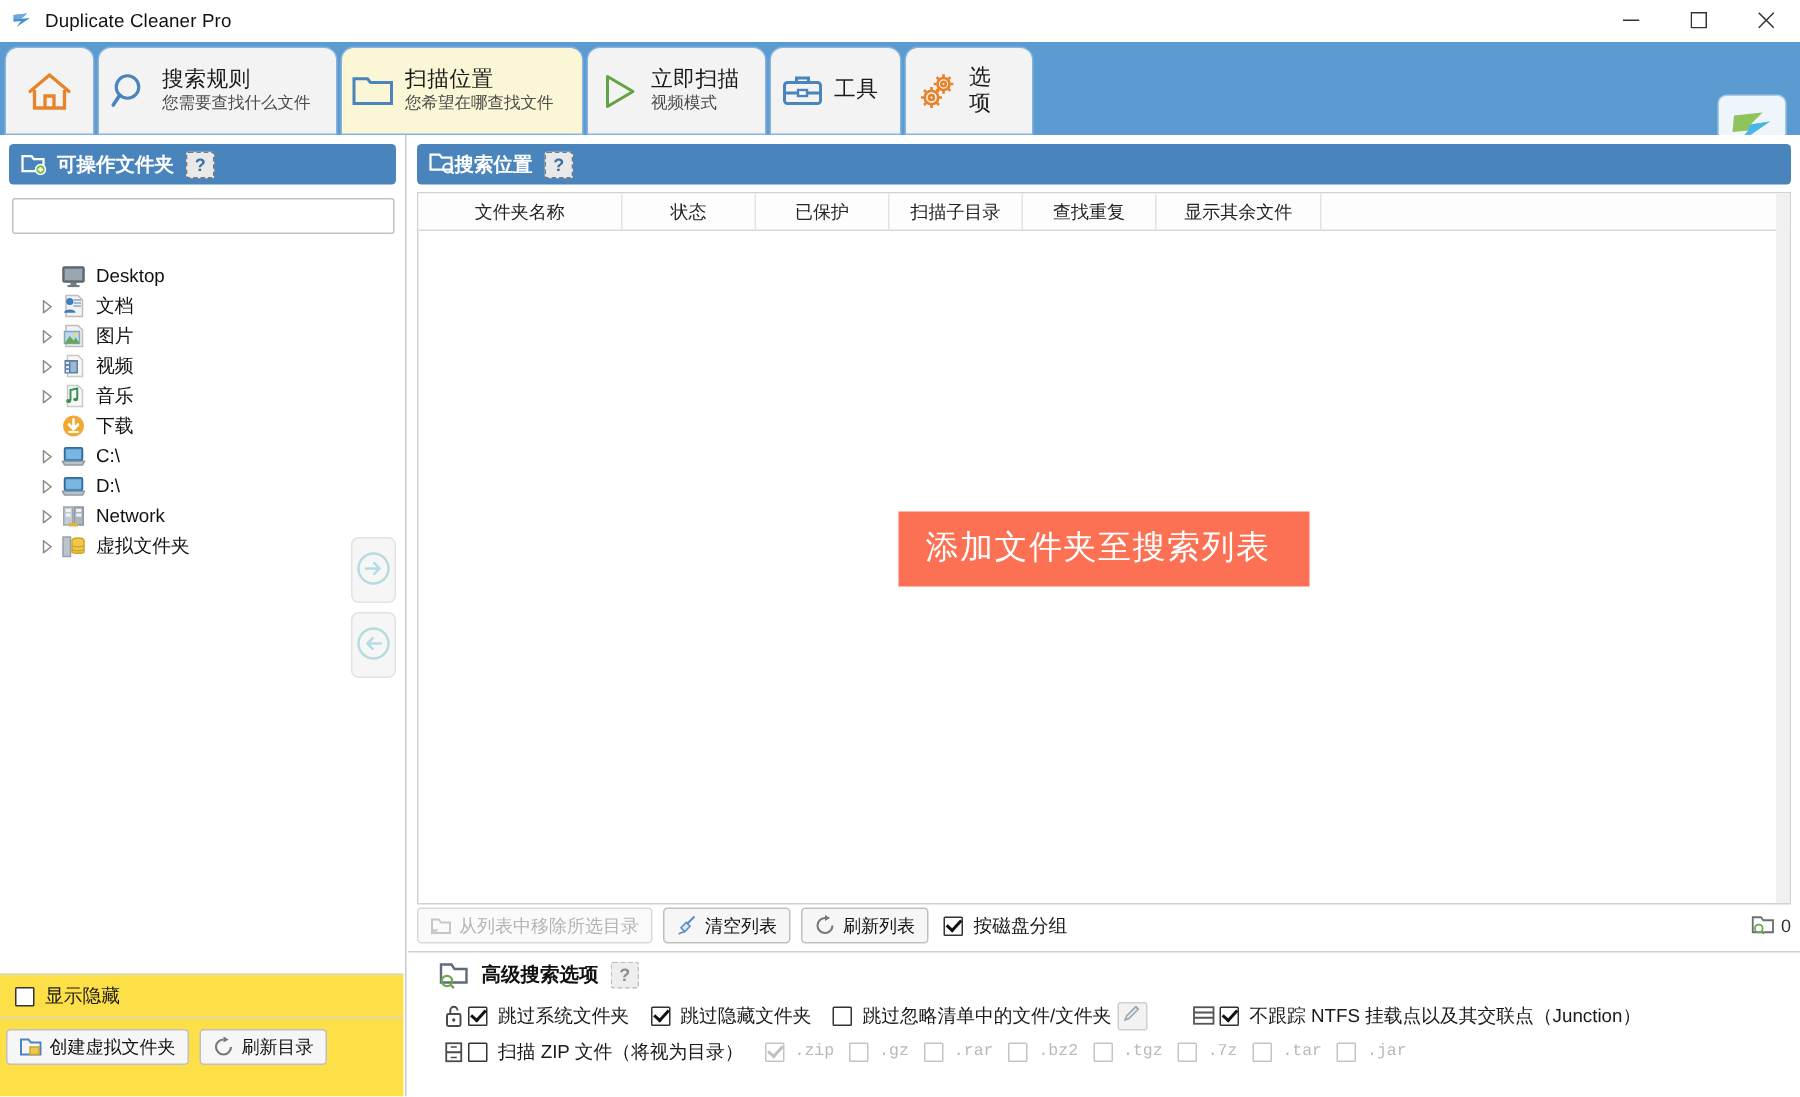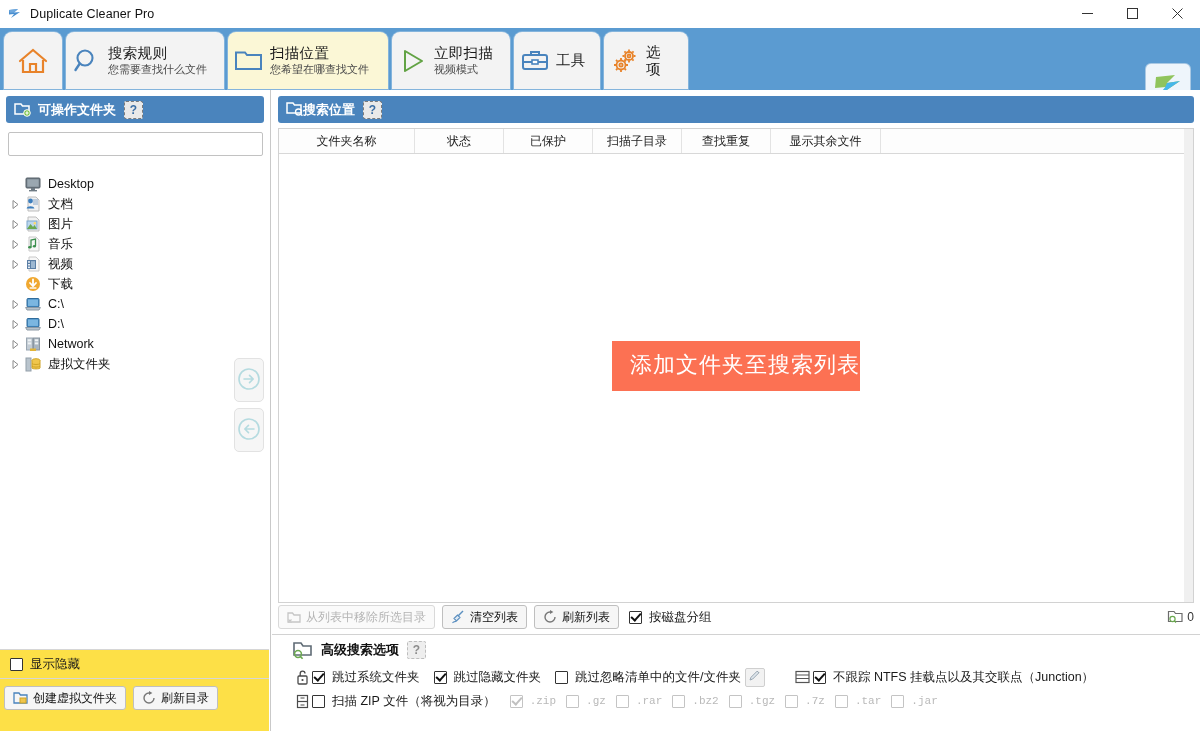--- a/index.html
+++ b/index.html
@@ -72,21 +72,21 @@
     display:flex; align-items:center; justify-content:center; border-radius:2px;
   }
   .filter-box {
     margin:9px 8px 0 8px; height:24px; background:#fff;
     border:1px solid #c2c2c2; border-radius:2px;
   }
   .tree {
     position:absolute; left:0; top:80px; right:1px; bottom:82px;
     overflow:hidden; padding-top:4px; background:#fff;
   }
-  .tree-row { display:flex; align-items:center; height:20px; padding-left:9px; }
+  .tree-row { display:flex; align-items:center; height:20px; padding-left:25px; }
   .tw {
     width:13px; height:13px; flex:0 0 auto; display:flex; align-items:center; justify-content:center;
     margin-right:1px;
   }
   .tw.empty { visibility:hidden; }
   .ti { width:20px; height:18px; flex:0 0 auto; display:flex; align-items:center; justify-content:center; margin-right:5px;}
   .tl { font-size:12.5px; color:#111; }
   .mv-btn {
     position:absolute; width:30px; height:44px; background:#f6f6f6;
     border:1px solid #e2e2e2; border-radius:5px;
@@ -134,21 +134,21 @@
   .col {
     display:flex; align-items:center; justify-content:center;
     font-size:12px; color:#222; border-right:1px solid #e3e3e3; height:100%;
   }
   .col:last-child { border-right:none; flex:1; }
   .empty-msg {
     position:absolute; left:0; right:0; top:0; bottom:0;
     display:flex; align-items:center; justify-content:center;
   }
   .empty-msg span {
-    background:#fc7153; color:#fff; font-size:22px; padding:9px 0 11px 18px;
+    background:#fc7153; color:#fff; font-size:22px; padding:9px 26px 11px 18px;
     letter-spacing:1px;
   }
 
   .toolbar2 {
     position:absolute; left:6px; right:6px; bottom:100px; height:28px;
     display:flex; align-items:center;
   }
   .count-box { margin-left:auto; display:flex; align-items:center; font-size:12px; color:#333; }
 
   .adv {
@@ -360,45 +360,45 @@
 
       <div class="tree-row">
         <span class="tw">
           <svg width="7" height="9" viewBox="0 0 7 9">
               <path d="M1 0.5 L6 4.5 L1 8.5 Z" fill="none" stroke="#8a8a8a"></path>
             </svg>
         </span>
         <span class="ti">
           <svg width="16" height="16" viewBox="0 0 16 16">
             <path d="M4 1 L11 1 L14 4 L14 15 L4 15 Z" fill="#f7f7f7" stroke="#c9c9c9"></path>
-            <path d="M6 11 L6 4 L10.5 3 L10.5 10" fill="none" stroke="#3c8f4e" stroke-width="1.3"></path>
-            <ellipse cx="4.8" cy="11.3" rx="1.7" ry="1.3" fill="#3c8f4e"></ellipse>
-            <ellipse cx="9.4" cy="10.3" rx="1.6" ry="1.2" fill="#3c8f4e"></ellipse>
-          </svg>
-        </span>
-        <span class="tl">音乐</span>
-      </div>
-
-      <div class="tree-row">
-        <span class="tw">
-          <svg width="7" height="9" viewBox="0 0 7 9">
-              <path d="M1 0.5 L6 4.5 L1 8.5 Z" fill="none" stroke="#8a8a8a"></path>
-            </svg>
-        </span>
-        <span class="ti">
-          <svg width="16" height="16" viewBox="0 0 16 16">
-            <path d="M4 1 L11 1 L14 4 L14 15 L4 15 Z" fill="#f7f7f7" stroke="#c9c9c9"></path>
             <rect x="2" y="4" width="9" height="9" fill="#5b7fa6"></rect>
             <rect x="3" y="5.2" width="2" height="1.5" fill="#e8eef5"></rect>
             <rect x="3" y="8" width="2" height="1.5" fill="#e8eef5"></rect>
             <rect x="3" y="10.6" width="2" height="1.5" fill="#e8eef5"></rect>
             <rect x="6" y="5.2" width="4" height="6.8" fill="#9db8d2"></rect>
           </svg>
         </span>
         <span class="tl">视频</span>
+      </div>
+
+      <div class="tree-row">
+        <span class="tw">
+          <svg width="7" height="9" viewBox="0 0 7 9">
+              <path d="M1 0.5 L6 4.5 L1 8.5 Z" fill="none" stroke="#8a8a8a"></path>
+            </svg>
+        </span>
+        <span class="ti">
+          <svg width="16" height="16" viewBox="0 0 16 16">
+            <path d="M4 1 L11 1 L14 4 L14 15 L4 15 Z" fill="#f7f7f7" stroke="#c9c9c9"></path>
+            <path d="M6 11 L6 4 L10.5 3 L10.5 10" fill="none" stroke="#3c8f4e" stroke-width="1.3"></path>
+            <ellipse cx="4.8" cy="11.3" rx="1.7" ry="1.3" fill="#3c8f4e"></ellipse>
+            <ellipse cx="9.4" cy="10.3" rx="1.6" ry="1.2" fill="#3c8f4e"></ellipse>
+          </svg>
+        </span>
+        <span class="tl">音乐</span>
       </div>
 
       <div class="tree-row">
         <span class="tw empty"></span>
         <span class="ti">
           <svg width="16" height="16" viewBox="0 0 16 16">
             <circle cx="8" cy="8" r="7" fill="#f0a830"></circle>
             <path d="M8 3.5 L8 9 M5 7 L8 10.2 L11 7" stroke="#fff" stroke-width="1.8" fill="none" stroke-linecap="round" stroke-linejoin="round"></path>
             <rect x="4.6" y="11.3" width="6.8" height="1.4" fill="#fff"></rect>
           </svg>

